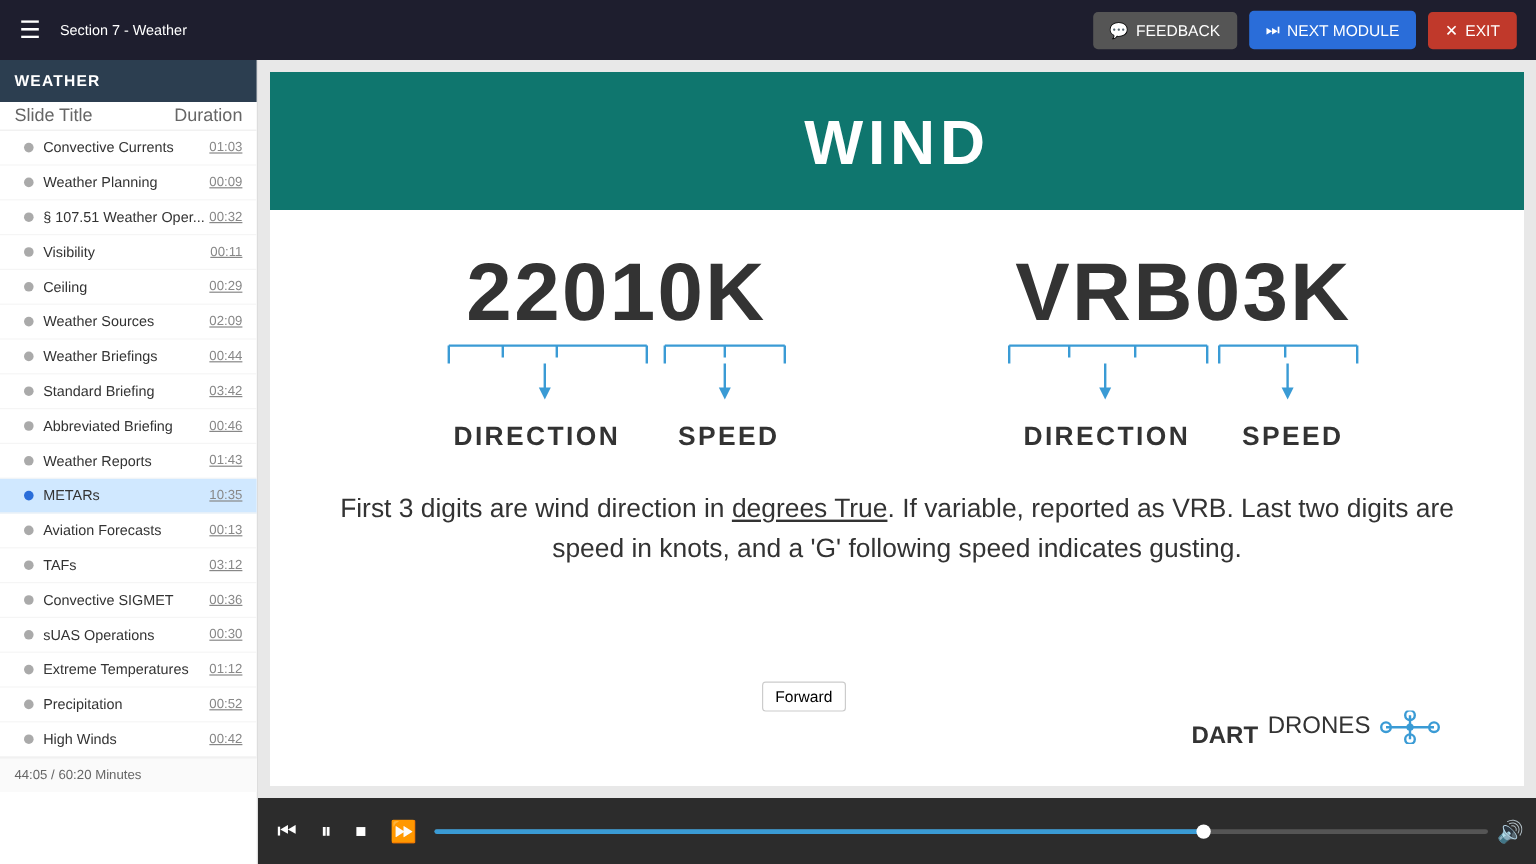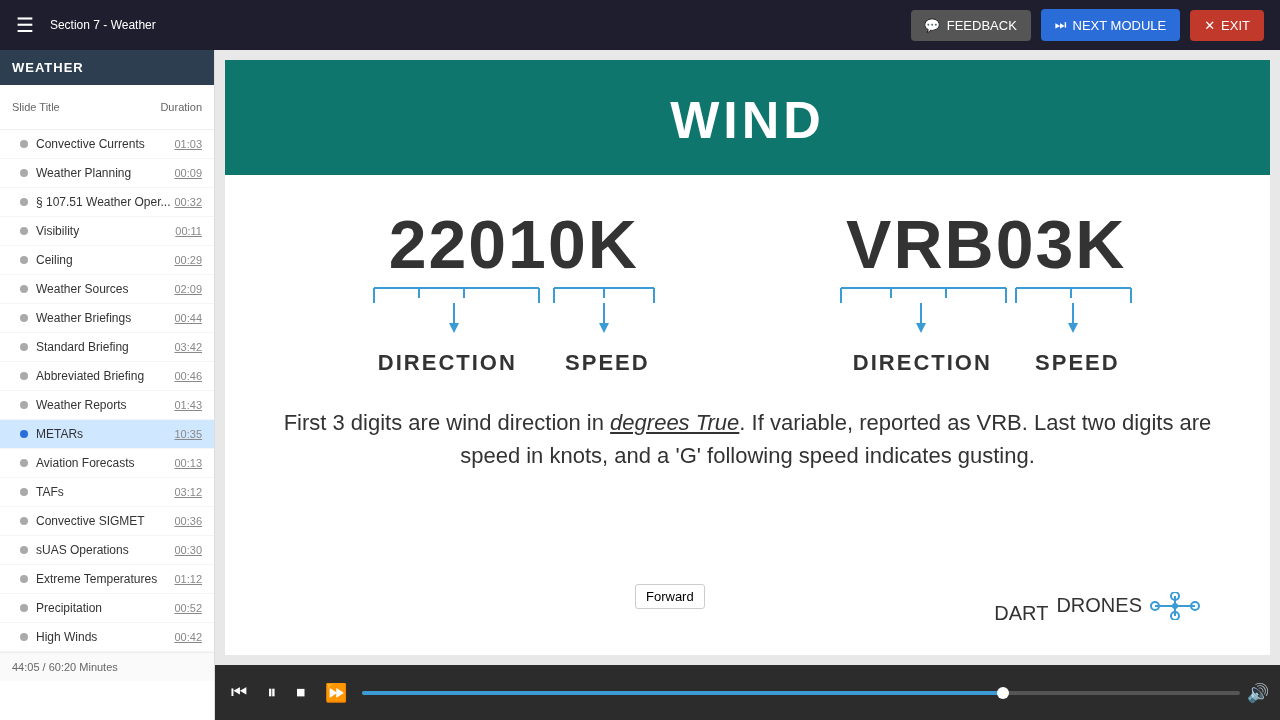--- a/index.html
+++ b/index.html
@@ -17,21 +17,21 @@
     .btn-feedback { background: #555; color: #fff; border: none; padding: 8px 14px; border-radius: 4px; cursor: pointer; font-size: 13px; display: flex; align-items: center; gap: 6px; }
     .btn-next { background: #2a6dd9; color: #fff; border: none; padding: 8px 14px; border-radius: 4px; cursor: pointer; font-size: 13px; display: flex; align-items: center; gap: 6px; }
     .btn-exit { background: #c0392b; color: #fff; border: none; padding: 8px 14px; border-radius: 4px; cursor: pointer; font-size: 13px; display: flex; align-items: center; gap: 6px; }
 
     
     .main-layout { display: flex; height: calc(720px - 50px); }
 
     
     .sidebar { width: 215px; background: #ffffff; overflow-y: auto; border-right: 1px solid #ddd; flex-shrink: 0; }
     .sidebar-header { background: #2c3e50; color: #fff; font-size: 13px; font-weight: bold; padding: 10px 12px; letter-spacing: 1px; }
-    .sidebar-col-headers { display: flex; justify-content: space-between; padding: 16px 12px; font-size: 11px; color: #666; border-bottom: 1px solid #eee; }
+    .sidebar-col-headers { display: flex; justify-content: space-between; padding: 3px 12px; font-size: 15px; color: #666; border-bottom: 1px solid #eee; }
     .sidebar-item { display: flex; align-items: center; justify-content: space-between; padding: 7px 12px 7px 20px; font-size: 12px; color: #333; cursor: pointer; border-bottom: 1px solid #f5f5f5; }
     .sidebar-item.active { background: #d0e8ff; }
     .sidebar-item .item-dot { width: 8px; height: 8px; border-radius: 50%; background: #aaa; margin-right: 8px; flex-shrink: 0; }
     .sidebar-item.active .item-dot { background: #2a6dd9; }
     .sidebar-item-name { flex: 1; }
     .sidebar-item-duration { color: #888; font-size: 11px; flex-shrink: 0; text-decoration: underline; }
     .sidebar-footer { padding: 8px 12px; font-size: 11px; color: #666; border-top: 1px solid #eee; background: #fafafa; }
 
     
     .content-area { flex: 1; display: flex; flex-direction: column; background: #e8e8e8; }
@@ -46,37 +46,37 @@
     .diagram-box { text-align: center; }
     
     
     .wind-svg { width: 320px; height: 55px; }
     .wind-svg-vrb { width: 310px; height: 55px; }
     
     .labels-row { display: flex; justify-content: space-around; margin-top: 8px; }
     .wind-label { font-size: 22px; font-weight: bold; color: #333; letter-spacing: 2px; }
     
     .description-text { font-size: 22px; color: #333; line-height: 1.5; text-align: center; margin-top: 20px; }
-    .underline-text { text-decoration: underline; font-style: italic; }
+    .underline-text { text-decoration: underline; }
     
     
     .dart-logo { text-align: right; margin-top: auto; padding: 10px 20px; font-size: 20px; color: #333; display: flex; align-items: center; justify-content: flex-end; gap: 8px; }
-    .dart-bold { font-weight: normal; margin-top: 16px; }
+    .dart-bold { font-weight: bold; margin-top: 16px; }
     .dart-light { font-weight: 300; }
     
     
     .bottom-controls { height: 55px; background: #2c2c2c; display: flex; align-items: center; padding: 0 10px; gap: 8px; }
     .ctrl-btn { background: none; border: none; color: #fff; font-size: 18px; cursor: pointer; padding: 4px 6px; }
     .progress-track { flex: 1; height: 4px; background: #555; border-radius: 2px; position: relative; }
     .progress-played { height: 4px; background: #3a9bd5; border-radius: 2px; width: 73%; }
     .progress-dot { width: 12px; height: 12px; background: #fff; border-radius: 50%; position: absolute; top: -4px; left: 73%; transform: translateX(-50%); }
     .volume-btn { color: #fff; font-size: 18px; cursor: pointer; background: none; border: none; }
     
     
-    .forward-tooltip { position: absolute; bottom: 56px; left: 420px; background: #fff; padding: 4px 10px; font-size: 13px; border: 1px solid #ccc; border-radius: 3px; }
+    .forward-tooltip { position: absolute; bottom: 72px; left: 420px; background: #fff; padding: 4px 10px; font-size: 13px; border: 1px solid #ccc; border-radius: 3px; }
 
     .slide-wrapper { position: relative; flex: 1; display: flex; flex-direction: column; background: #fff; margin: 10px; }
   </style>
 </head>
 <body>
 
 <div class="top-bar">
   <div class="top-bar-left">
     <span class="hamburger-icon">☰</span>
     <span class="page-title">Section 7 - Weather</span>

